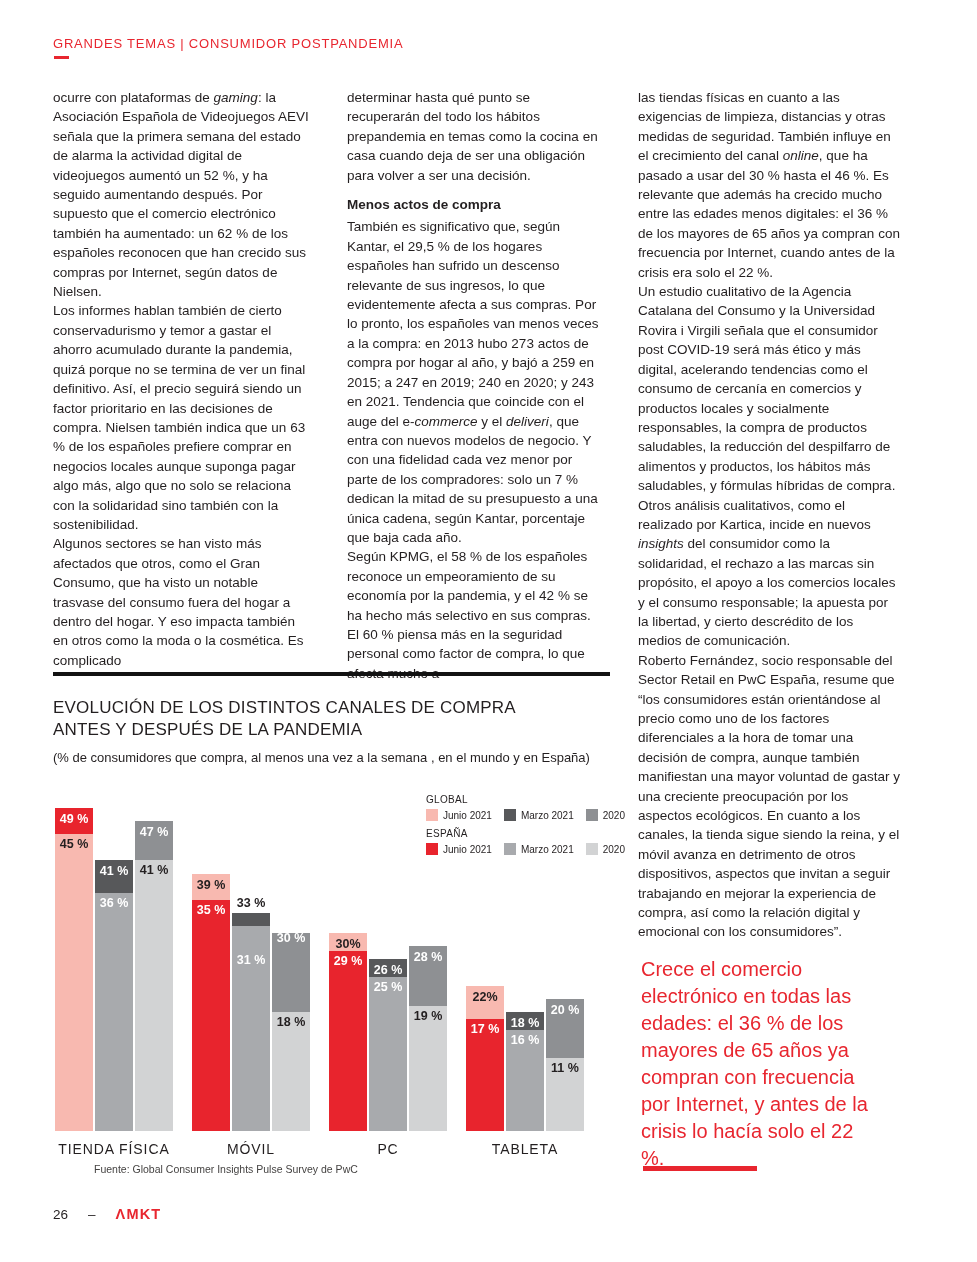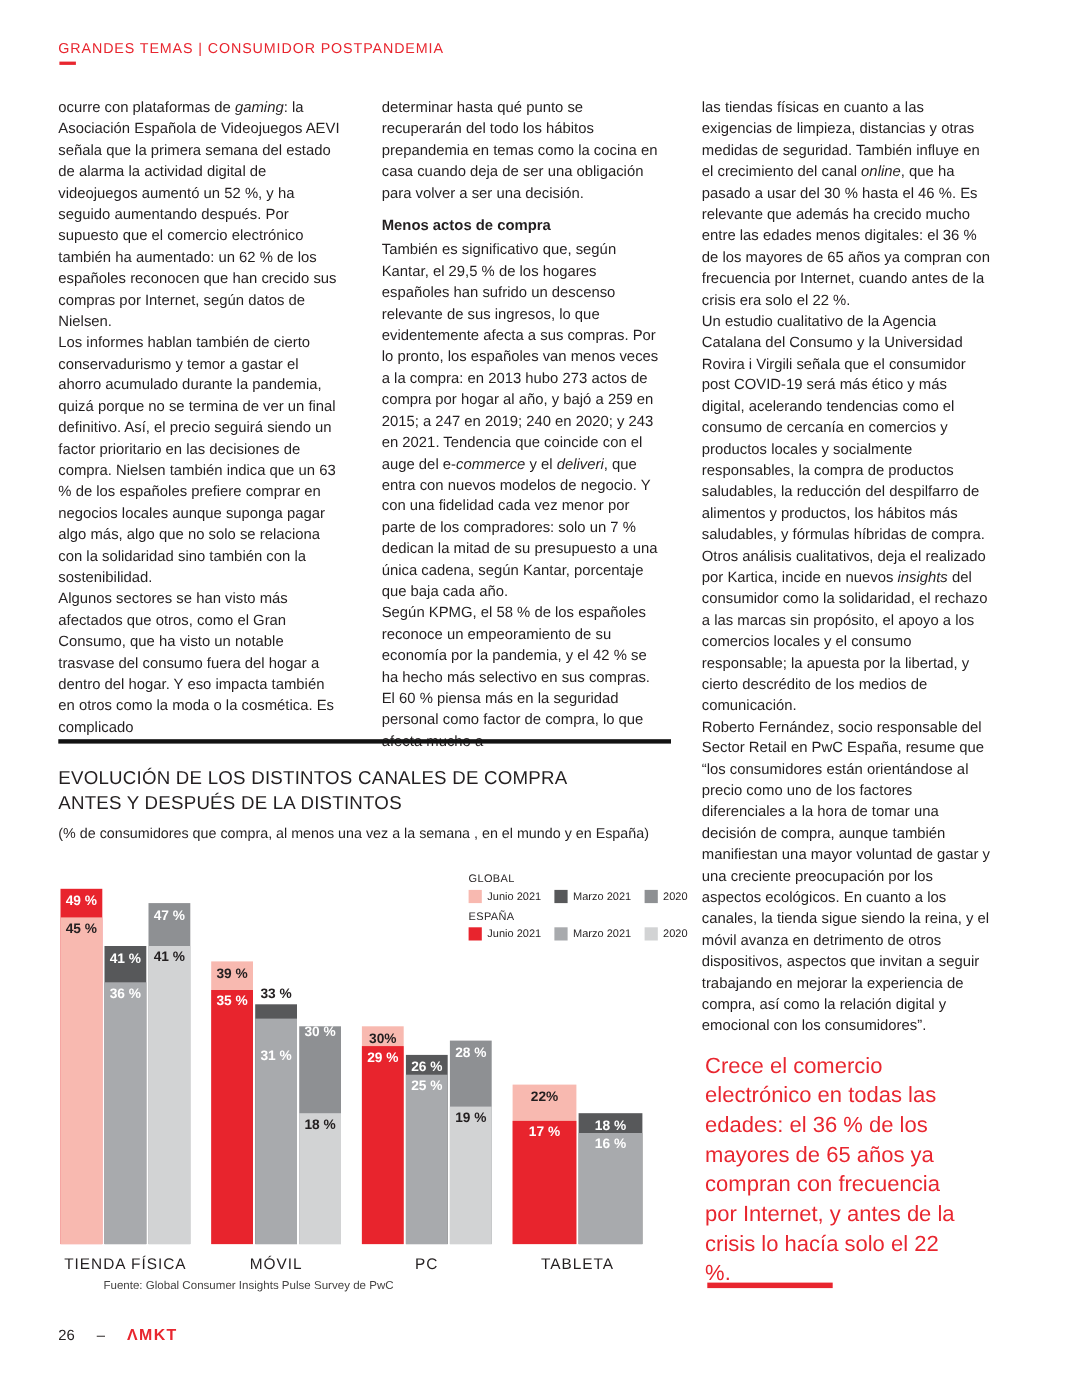--- a/index.html
+++ b/index.html
@@ -67,30 +67,30 @@
       </div>
     <div class="col" id="col2">
         <p><span>determinar hasta qué punto se recuperarán del todo los hábitos prepandemia en temas como la cocina en casa cuando deja de ser una obligación para volver a ser una decisión.</span></p>
         <h3 class="subhead"><span>Menos actos de compra</span></h3>
         <p><span>También es significativo que, según Kantar, el 29,5 % de los hogares españoles han sufrido un descenso relevante de sus ingresos, lo que evidentemente afecta a sus compras. Por lo pronto, los españoles van menos veces a la compra: en 2013 hubo 273 actos de compra por hogar al año, y bajó a 259 en 2015; a 247 en 2019; 240 en 2020; y 243 en 2021. Tendencia que coincide con el auge del e-</span><span class="it">commerce</span><span> y el </span><span class="it">deliveri</span><span>, que entra con nuevos modelos de negocio. Y con una fidelidad cada vez menor por parte de los compradores: solo un 7 % dedican la mitad de su presupuesto a una única cadena, según Kantar, porcentaje que baja cada año.</span></p>
         <p><span>Según KPMG, el 58 % de los españoles reconoce un empeoramiento de su economía por la pandemia, y el 42 % se ha hecho más selectivo en sus compras. El 60 % piensa más en la seguridad personal como factor de compra, lo que afecta mucho a</span></p>
       </div>
     <div class="col" id="col3">
         <p><span>las tiendas físicas en cuanto a las exigencias de limpieza, distancias y otras medidas de seguridad. También influye en el crecimiento del canal </span><span class="it">online</span><span>, que ha pasado a usar del 30 % hasta el 46 %. Es relevante que además ha crecido mucho entre las edades menos digitales: el 36 % de los mayores de 65 años ya compran con frecuencia por Internet, cuando antes de la crisis era solo el 22 %.</span></p>
         <p><span>Un estudio cualitativo de la Agencia Catalana del Consumo y la Universidad Rovira i Virgili señala que el consumidor post COVID-19 será más ético y más digital, acelerando tendencias como el consumo de cercanía en comercios y productos locales y socialmente responsables, la compra de productos saludables, la reducción del despilfarro de alimentos y productos, los hábitos más saludables, y fórmulas híbridas de compra.</span></p>
-        <p><span>Otros análisis cualitativos, deja el realizado por Kartica, incide en nuevos </span><span class="it">insights</span><span> del consumidor como la solidaridad, el rechazo a las marcas sin propósito, el apoyo a los comercios locales y el consumo responsable; la apuesta por la libertad, y cierto descrédito de los medios de comunicación.</span></p>
+        <p><span>Otros análisis cualitativos, como el realizado por Kartica, incide en nuevos </span><span class="it">insights</span><span> del consumidor como la solidaridad, el rechazo a las marcas sin propósito, el apoyo a los comercios locales y el consumo responsable; la apuesta por la libertad, y cierto descrédito de los medios de comunicación.</span></p>
         <p><span>Roberto Fernández, socio responsable del Sector Retail en PwC España, resume que “los consumidores están orientándose al precio como uno de los factores diferenciales a la hora de tomar una decisión de compra, aunque también manifiestan una mayor voluntad de gastar y una creciente preocupación por los aspectos ecológicos. En cuanto a los canales, la tienda sigue siendo la reina, y el móvil avanza en detrimento de otros dispositivos, aspectos que invitan a seguir trabajando en mejorar la experiencia de compra, así como la relación digital y emocional con los consumidores”.</span></p>
       </div>
   </div>
 
   <div class="rule"></div>
 
   <div class="chart-title">
     <div>EVOLUCIÓN DE LOS DISTINTOS CANALES DE COMPRA</div>
-    <div>ANTES Y DESPUÉS DE LA DISTINTOS</div>
+    <div>ANTES Y DESPUÉS DE LA PANDEMIA</div>
   </div>
   <div class="chart-sub">(% de consumidores que compra, al menos una vez a la semana , en el mundo y en España)</div>
 
   <div class="legend" id="legend">
       <div class="ltitle">GLOBAL</div>
       <div class="lrow">
         <span class="lentry">
           <span class="swatch" style="background: rgb(248, 185, 176);"></span>
           <span>Junio 2021</span>
         </span>
@@ -196,20 +196,26 @@
             <div class="seg" style="height: 145.2px; background: rgb(248, 185, 176);"></div>
             <div class="seg" style="height: 112.2px; background: rgb(232, 36, 45);"></div>
             <div class="bar-val" style="color: rgb(35, 31, 32); top: 188.8px;">22%</div>
             <div class="bar-val" style="color: rgb(255, 255, 255); top: 220.8px;">17 %</div>
           </div>
           <div class="slot">
             <div class="seg" style="height: 118.8px; background: rgb(87, 88, 90);"></div>
             <div class="seg" style="height: 100.8px; background: rgb(168, 170, 173);"></div>
             <div class="bar-val" style="color: rgb(255, 255, 255); top: 215.2px;">18 %</div>
             <div class="bar-val" style="color: rgb(255, 255, 255); top: 232.2px;">16 %</div>
+          </div>
+          <div class="slot">
+            <div class="seg" style="height: 132px; background: rgb(142, 144, 147);"></div>
+            <div class="seg" style="height: 72.6px; background: rgb(210, 211, 212);"></div>
+            <div class="bar-val" style="color: rgb(255, 255, 255); top: 202px;">20 %</div>
+            <div class="bar-val" style="color: rgb(35, 31, 32); top: 260.4px;">11 %</div>
           </div>
         </div>
         <div class="cat">TABLETA</div>
       </div>
     </div>
 
   <div class="source">Fuente: Global Consumer Insights Pulse Survey de PwC</div>
 
   <div class="callout">Crece el comercio electrónico en todas las edades: el 36 % de los mayores de 65 años ya compran con frecuencia por Internet, y antes de la crisis lo hacía solo el 22 %.</div>
   <div class="callout-bar"></div>

